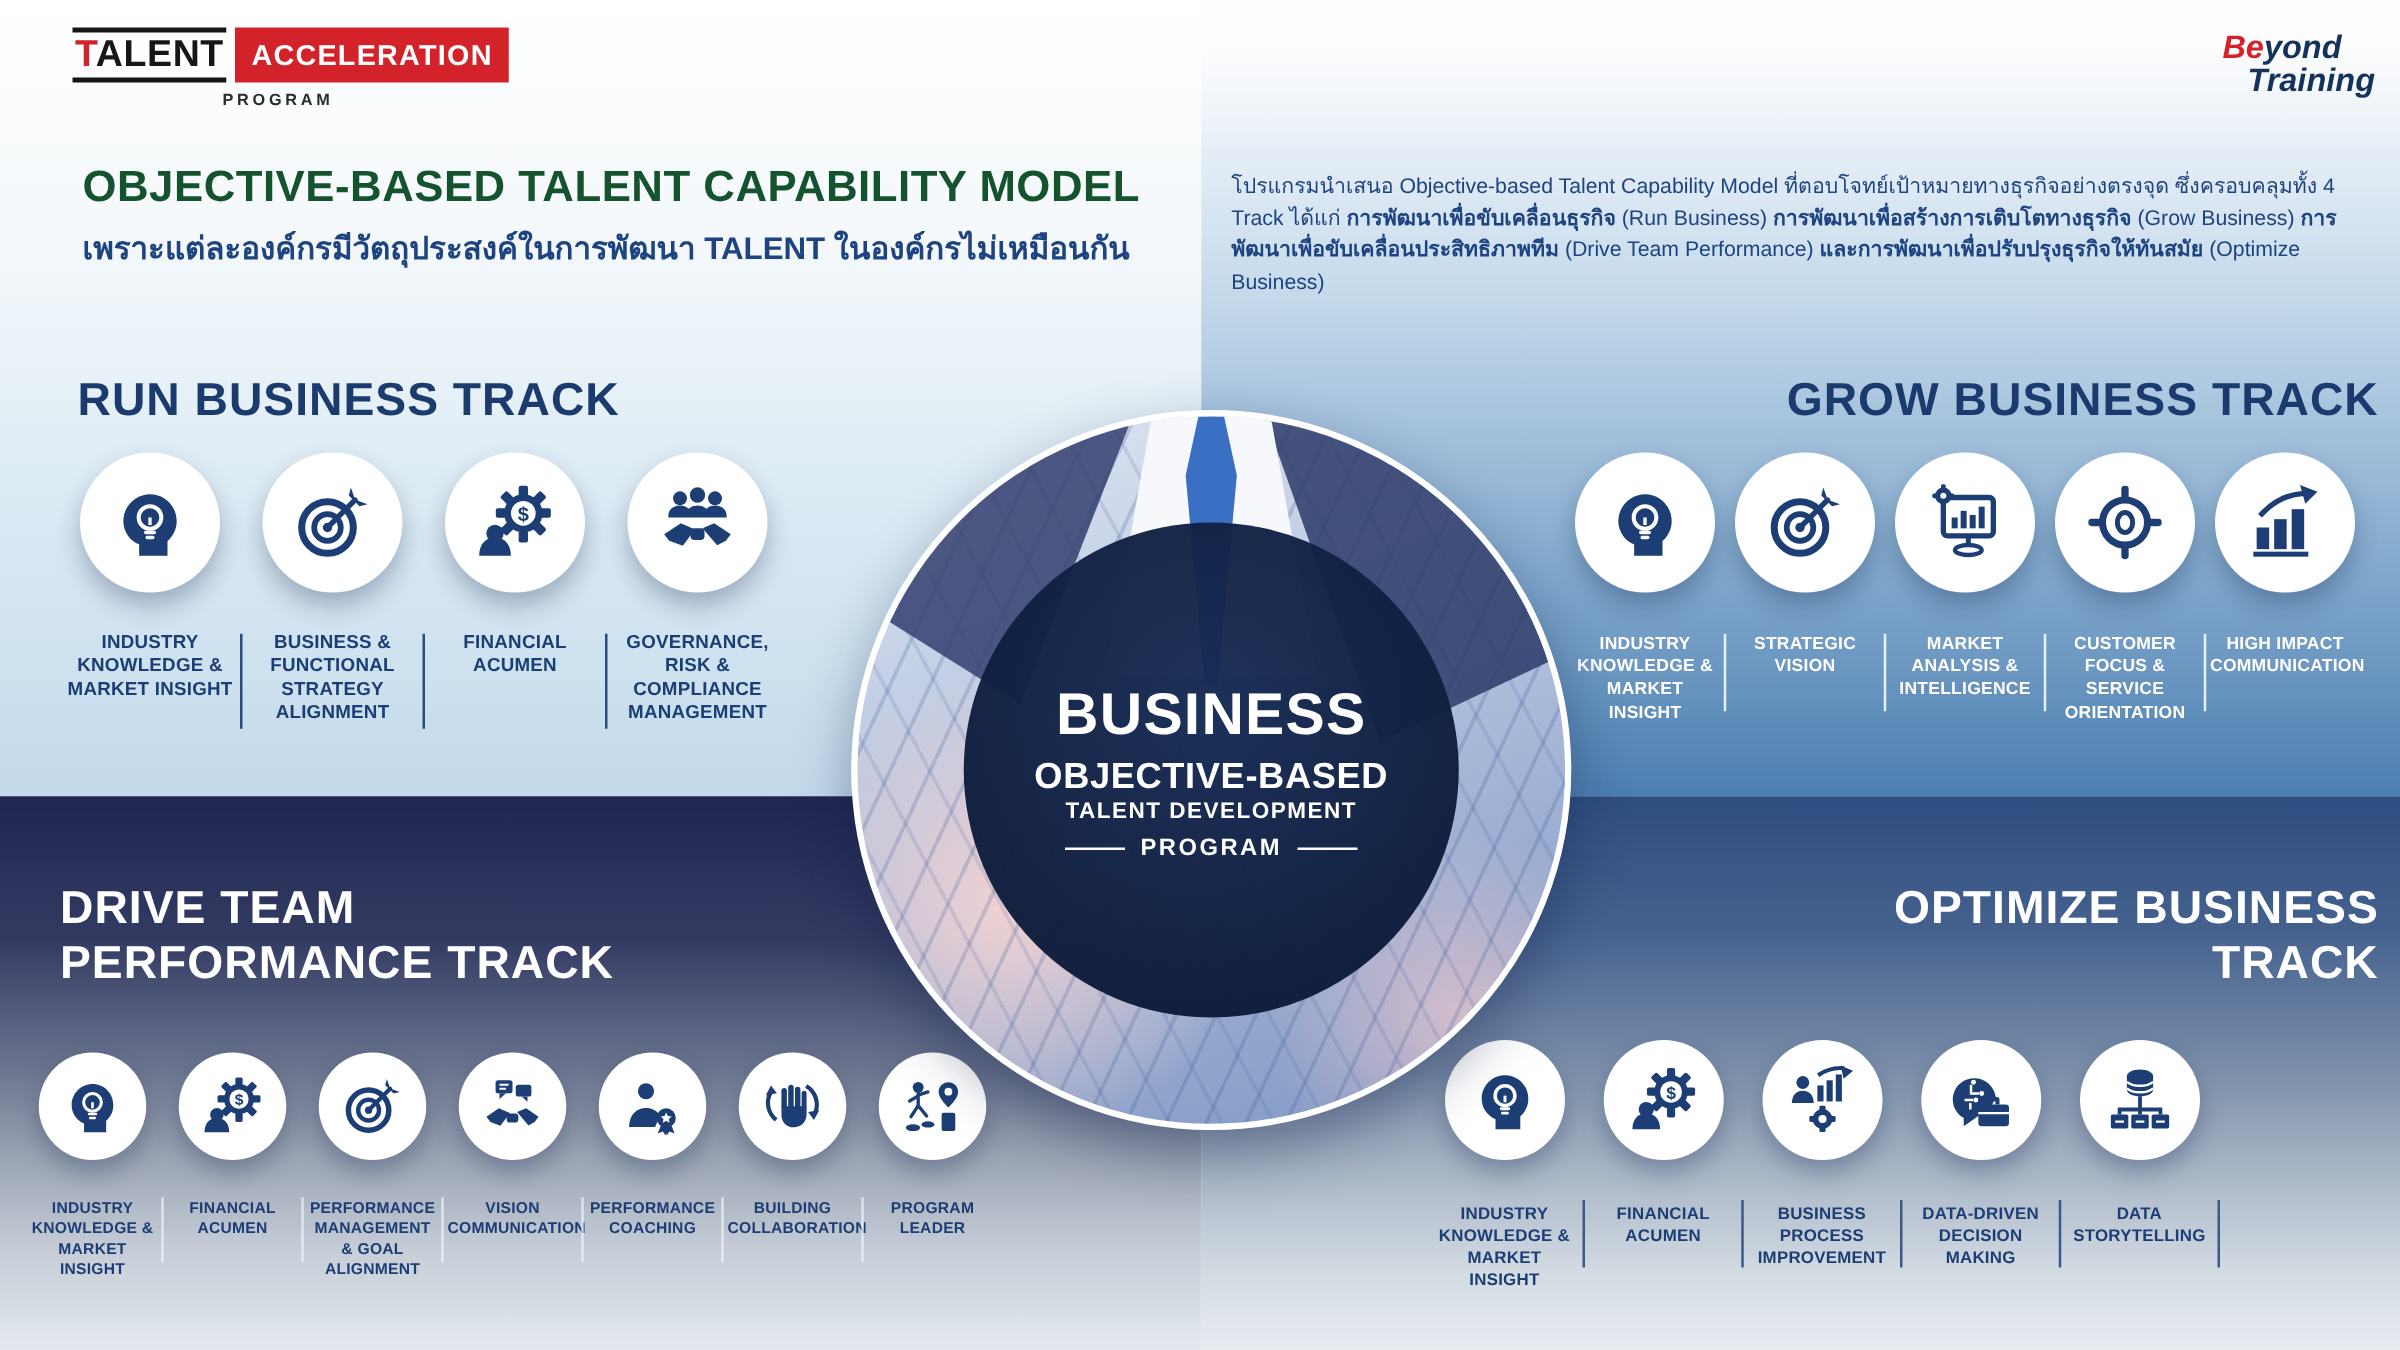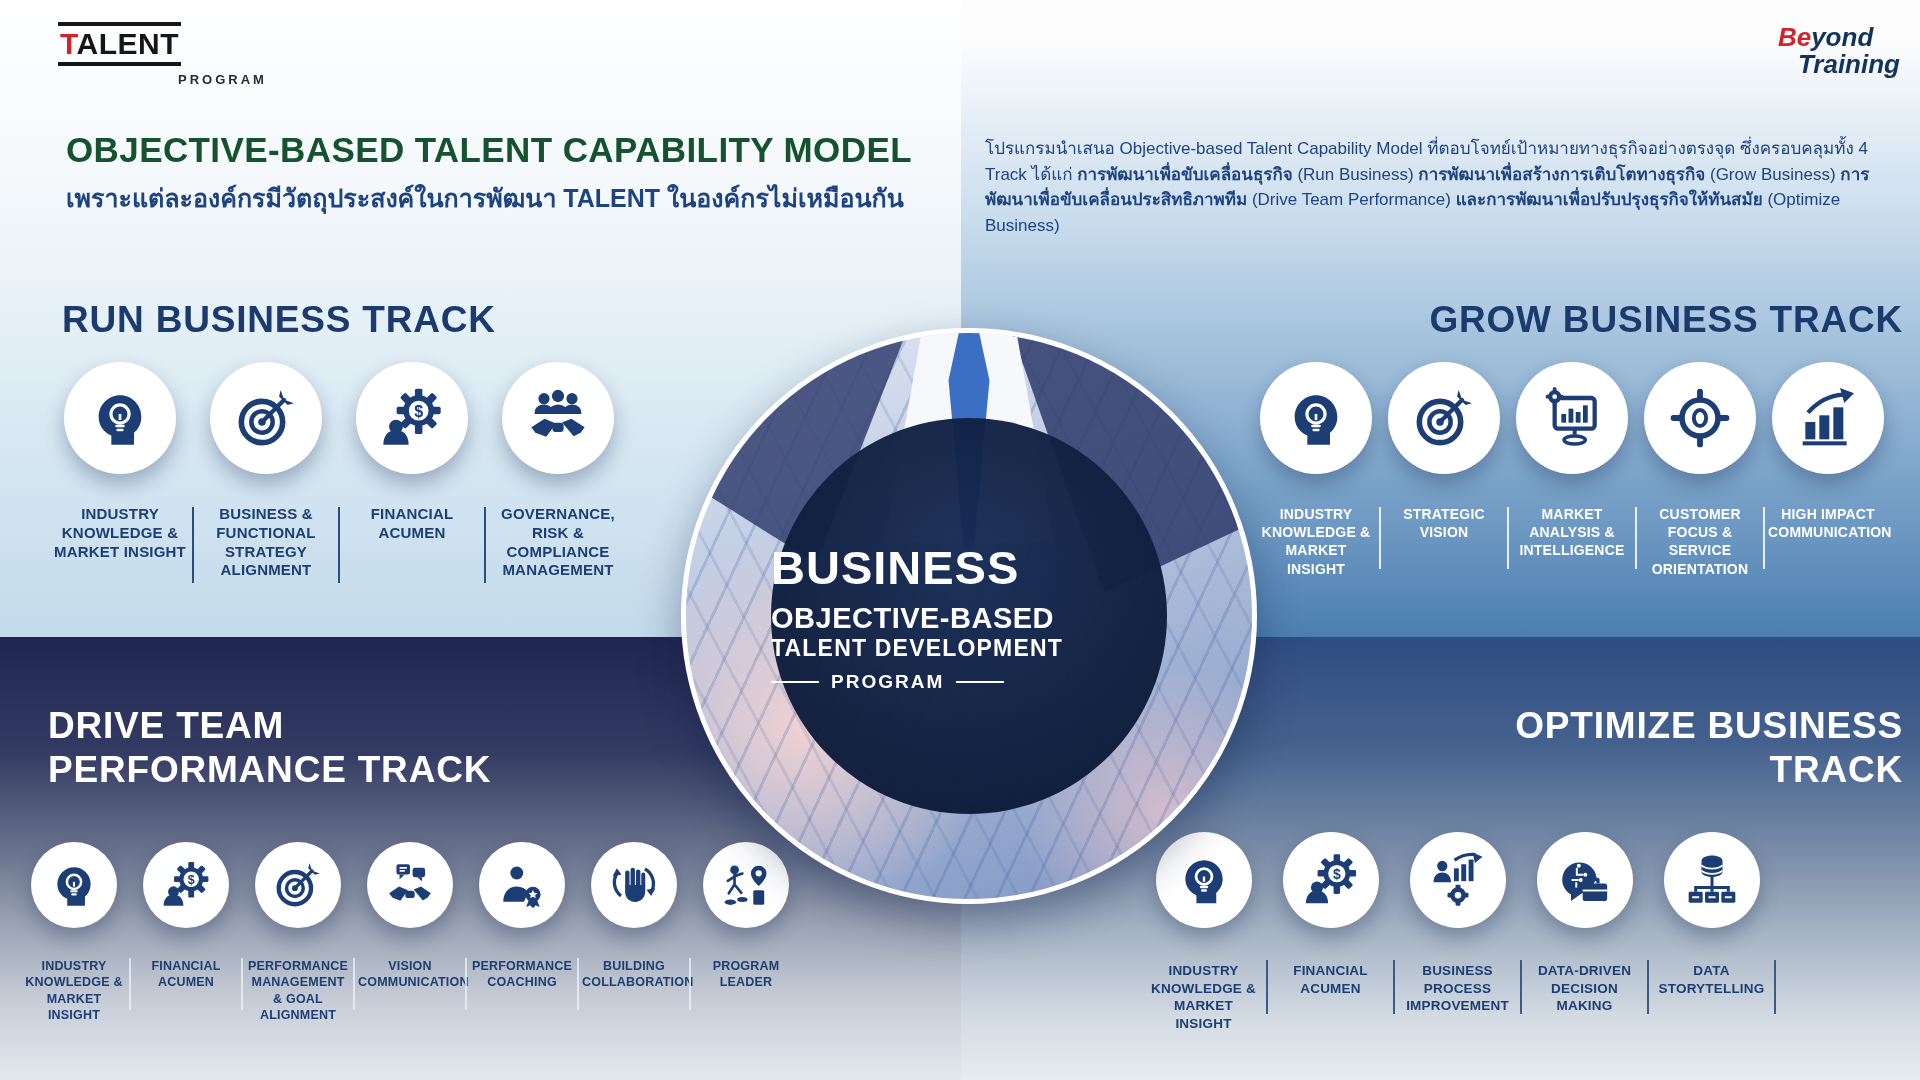--- a/index.html
+++ b/index.html
@@ -92,43 +92,44 @@
              clip-path:polygon(0 0,100% 0,55% 100%,0 70%);}
   .ph-suit-r{right:10px;top:0;width:230px;height:260px;background:#2c3a68;opacity:.85;
              clip-path:polygon(0 0,100% 0,100% 75%,40% 100%);}
   .ph-shirt{left:50%;top:0;transform:translateX(-50%);width:170px;height:210px;background:#f6f8fb;
             clip-path:polygon(22% 0,78% 0,100% 100%,0 100%);}
   .ph-tie{left:50%;top:0;transform:translateX(-50%);width:64px;height:215px;background:#3a6fc4;
           clip-path:polygon(34% 0,66% 0,82% 22%,58% 100%,42% 100%,18% 22%);}
   .center-inner{position:absolute;left:50%;top:50%;transform:translate(-50%,-50%);
                 width:396px;height:396px;border-radius:50%;
                 background:radial-gradient(circle at 50% 38%,rgba(23,43,84,.96) 0%,rgba(13,27,57,.97) 78%);
-                display:flex;flex-direction:column;justify-content:center;color:#fff;}
+                display:flex;flex-direction:column;align-items:center;justify-content:center;color:#fff;}
   .c1{font-size:47px;font-weight:800;letter-spacing:1px;}
   .c2{font-size:29px;font-weight:800;letter-spacing:.5px;margin-top:7px;}
-  .c3{font-size:23px;font-weight:700;letter-spacing:1.2px;margin-top:0;}
+  .c3{font-size:18px;font-weight:700;letter-spacing:1.2px;margin-top:0;}
   .c4{display:flex;align-items:center;gap:12px;margin-top:9px;font-size:19px;font-weight:700;letter-spacing:2px;}
   .rule{display:inline-block;width:48px;height:2px;background:#fff;}
 </style>
 </head>
 <body>
 
 <div class="canvas">
   <div class="bg quad-tl"></div>
   <div class="bg quad-tr"></div>
   <div class="bg quad-bl"></div>
   <div class="bg quad-br"></div>
 
   <div class="talent-logo">
     <div class="tl-row">
       <div class="tl-left">
         <div class="tl-bar"></div>
         <div class="tl-word"><span class="tl-t">T</span><span>ALENT</span></div>
         <div class="tl-bar"></div>
       </div>
+      <div class="tl-box">ACCELERATION</div>
     </div>
     <div class="tl-program">PROGRAM</div>
   </div>
 
   <div class="beyond-logo">
     <div><span class="bl-be">Be</span><span>yond</span></div>
     <div class="bl-line2">Training</div>
   </div>
 
   <h1 class="main-title">OBJECTIVE-BASED TALENT CAPABILITY MODEL</h1>

